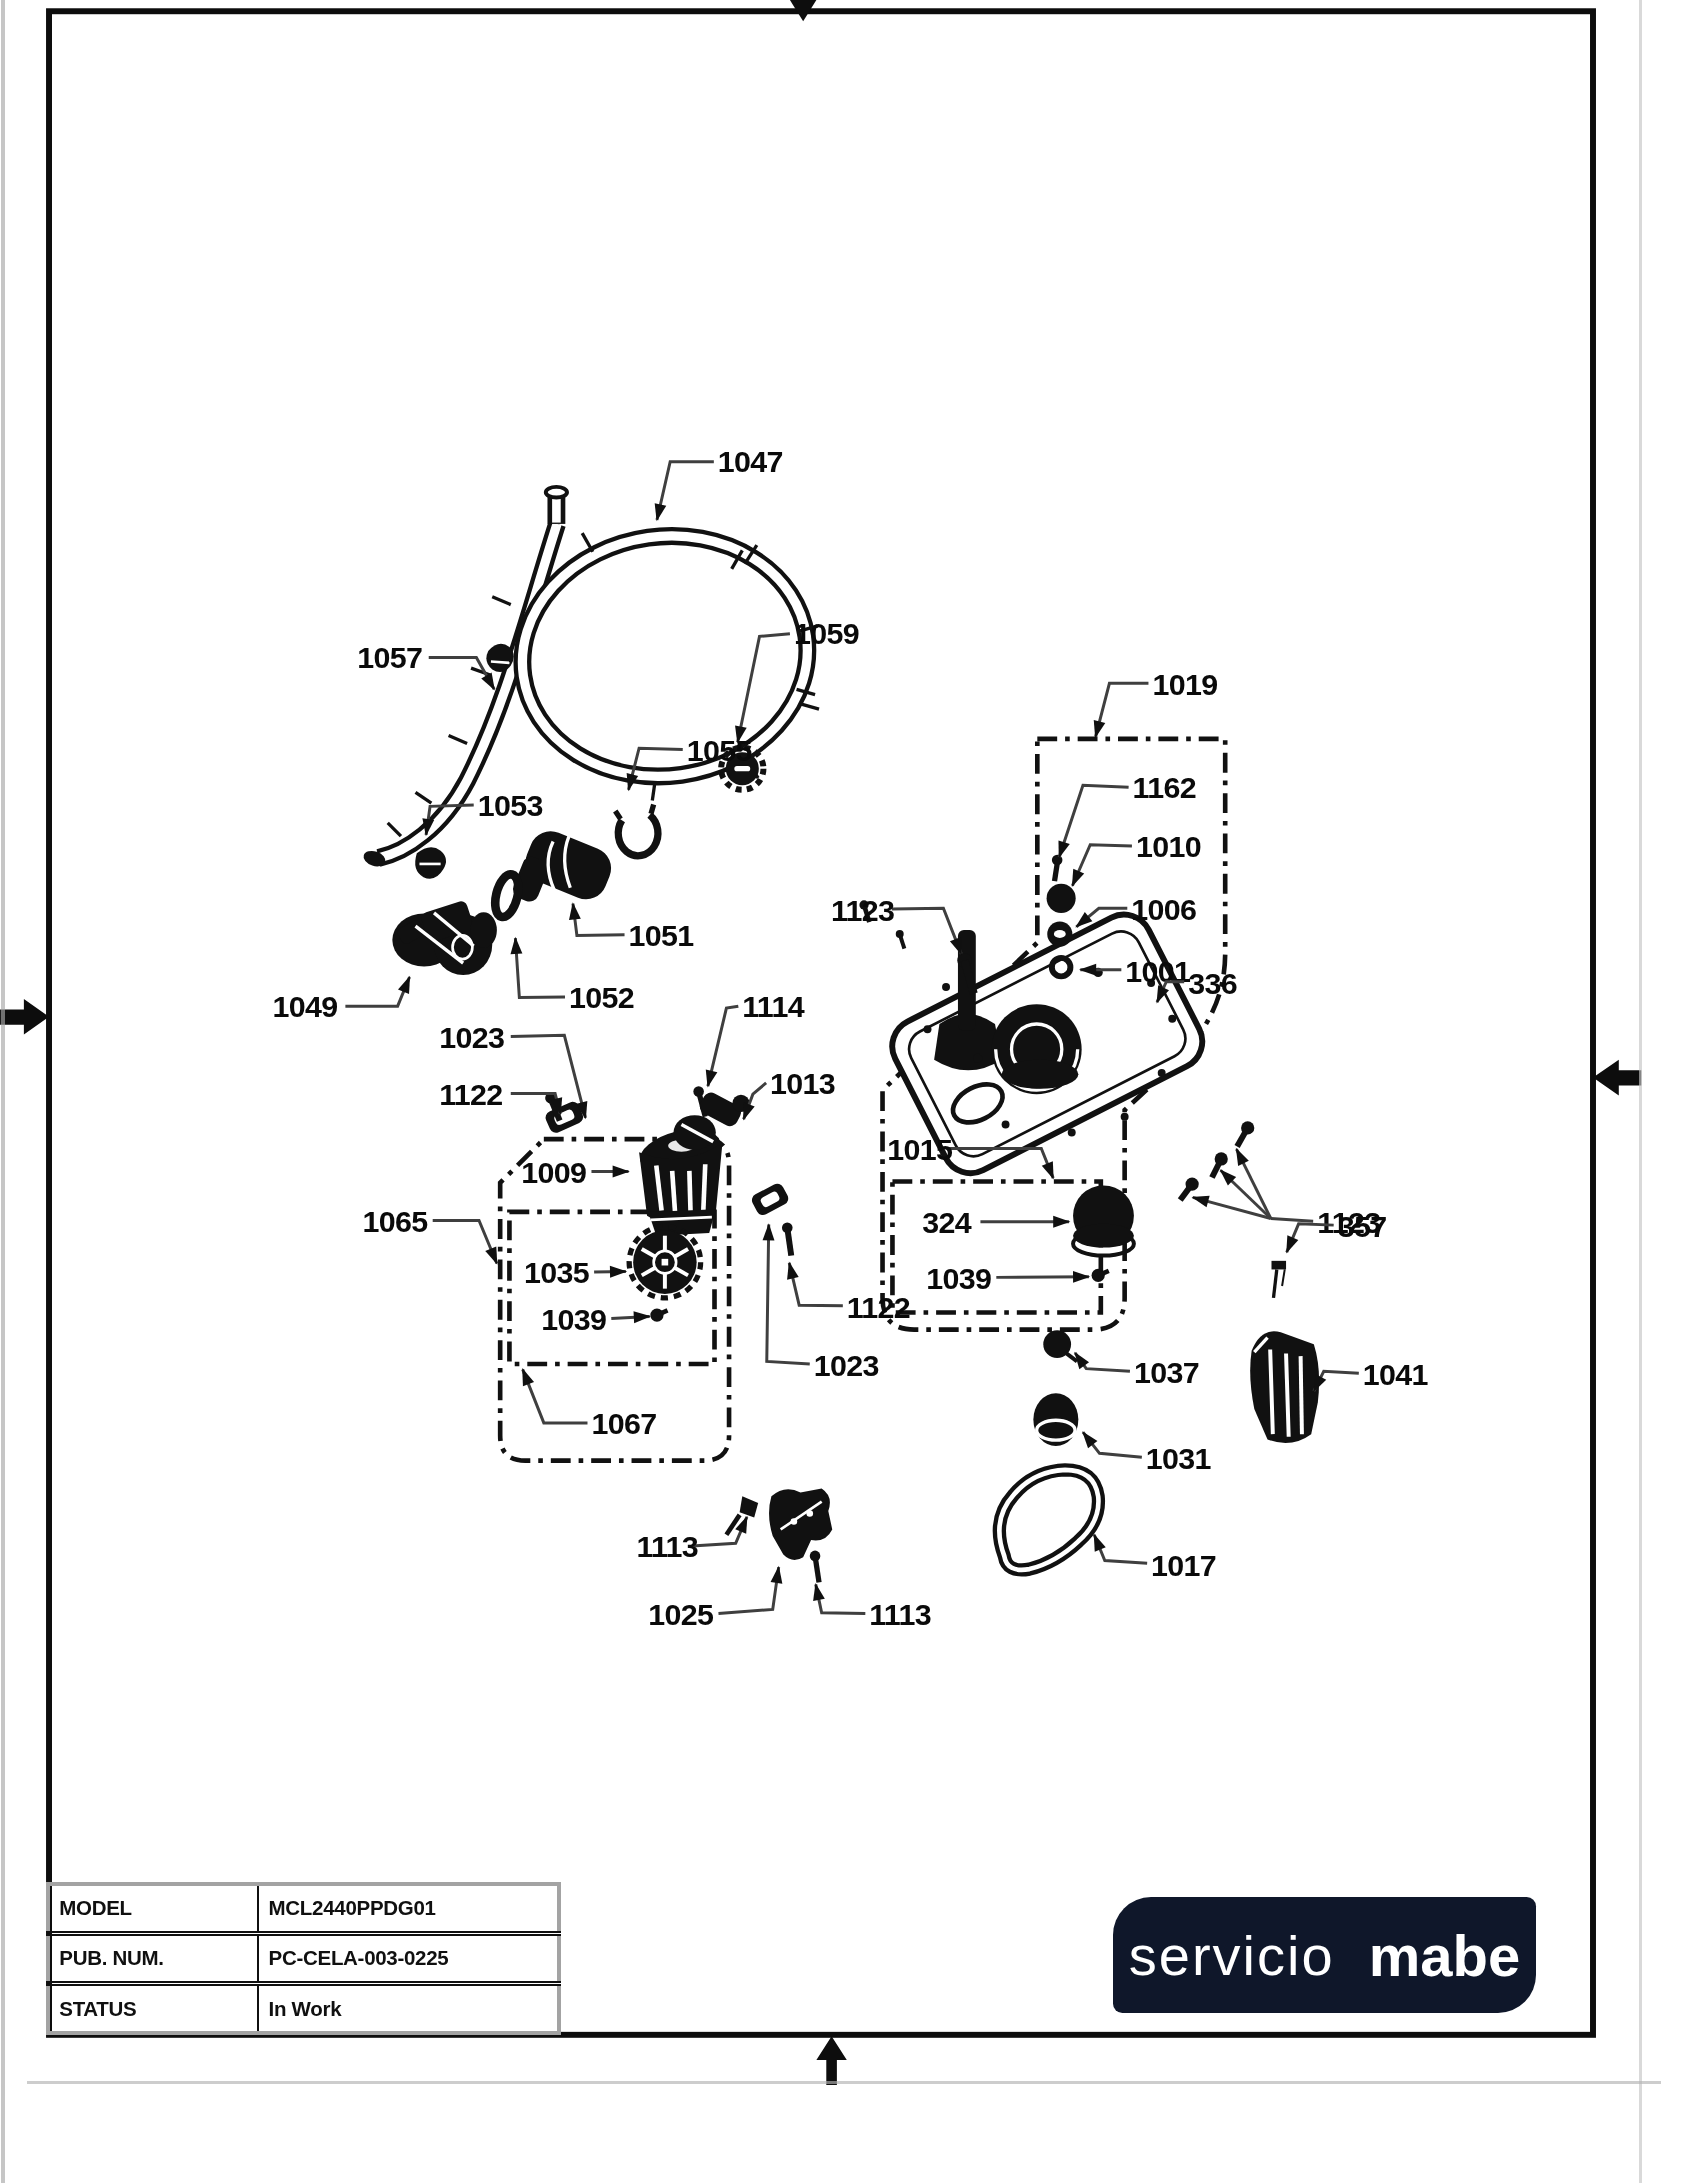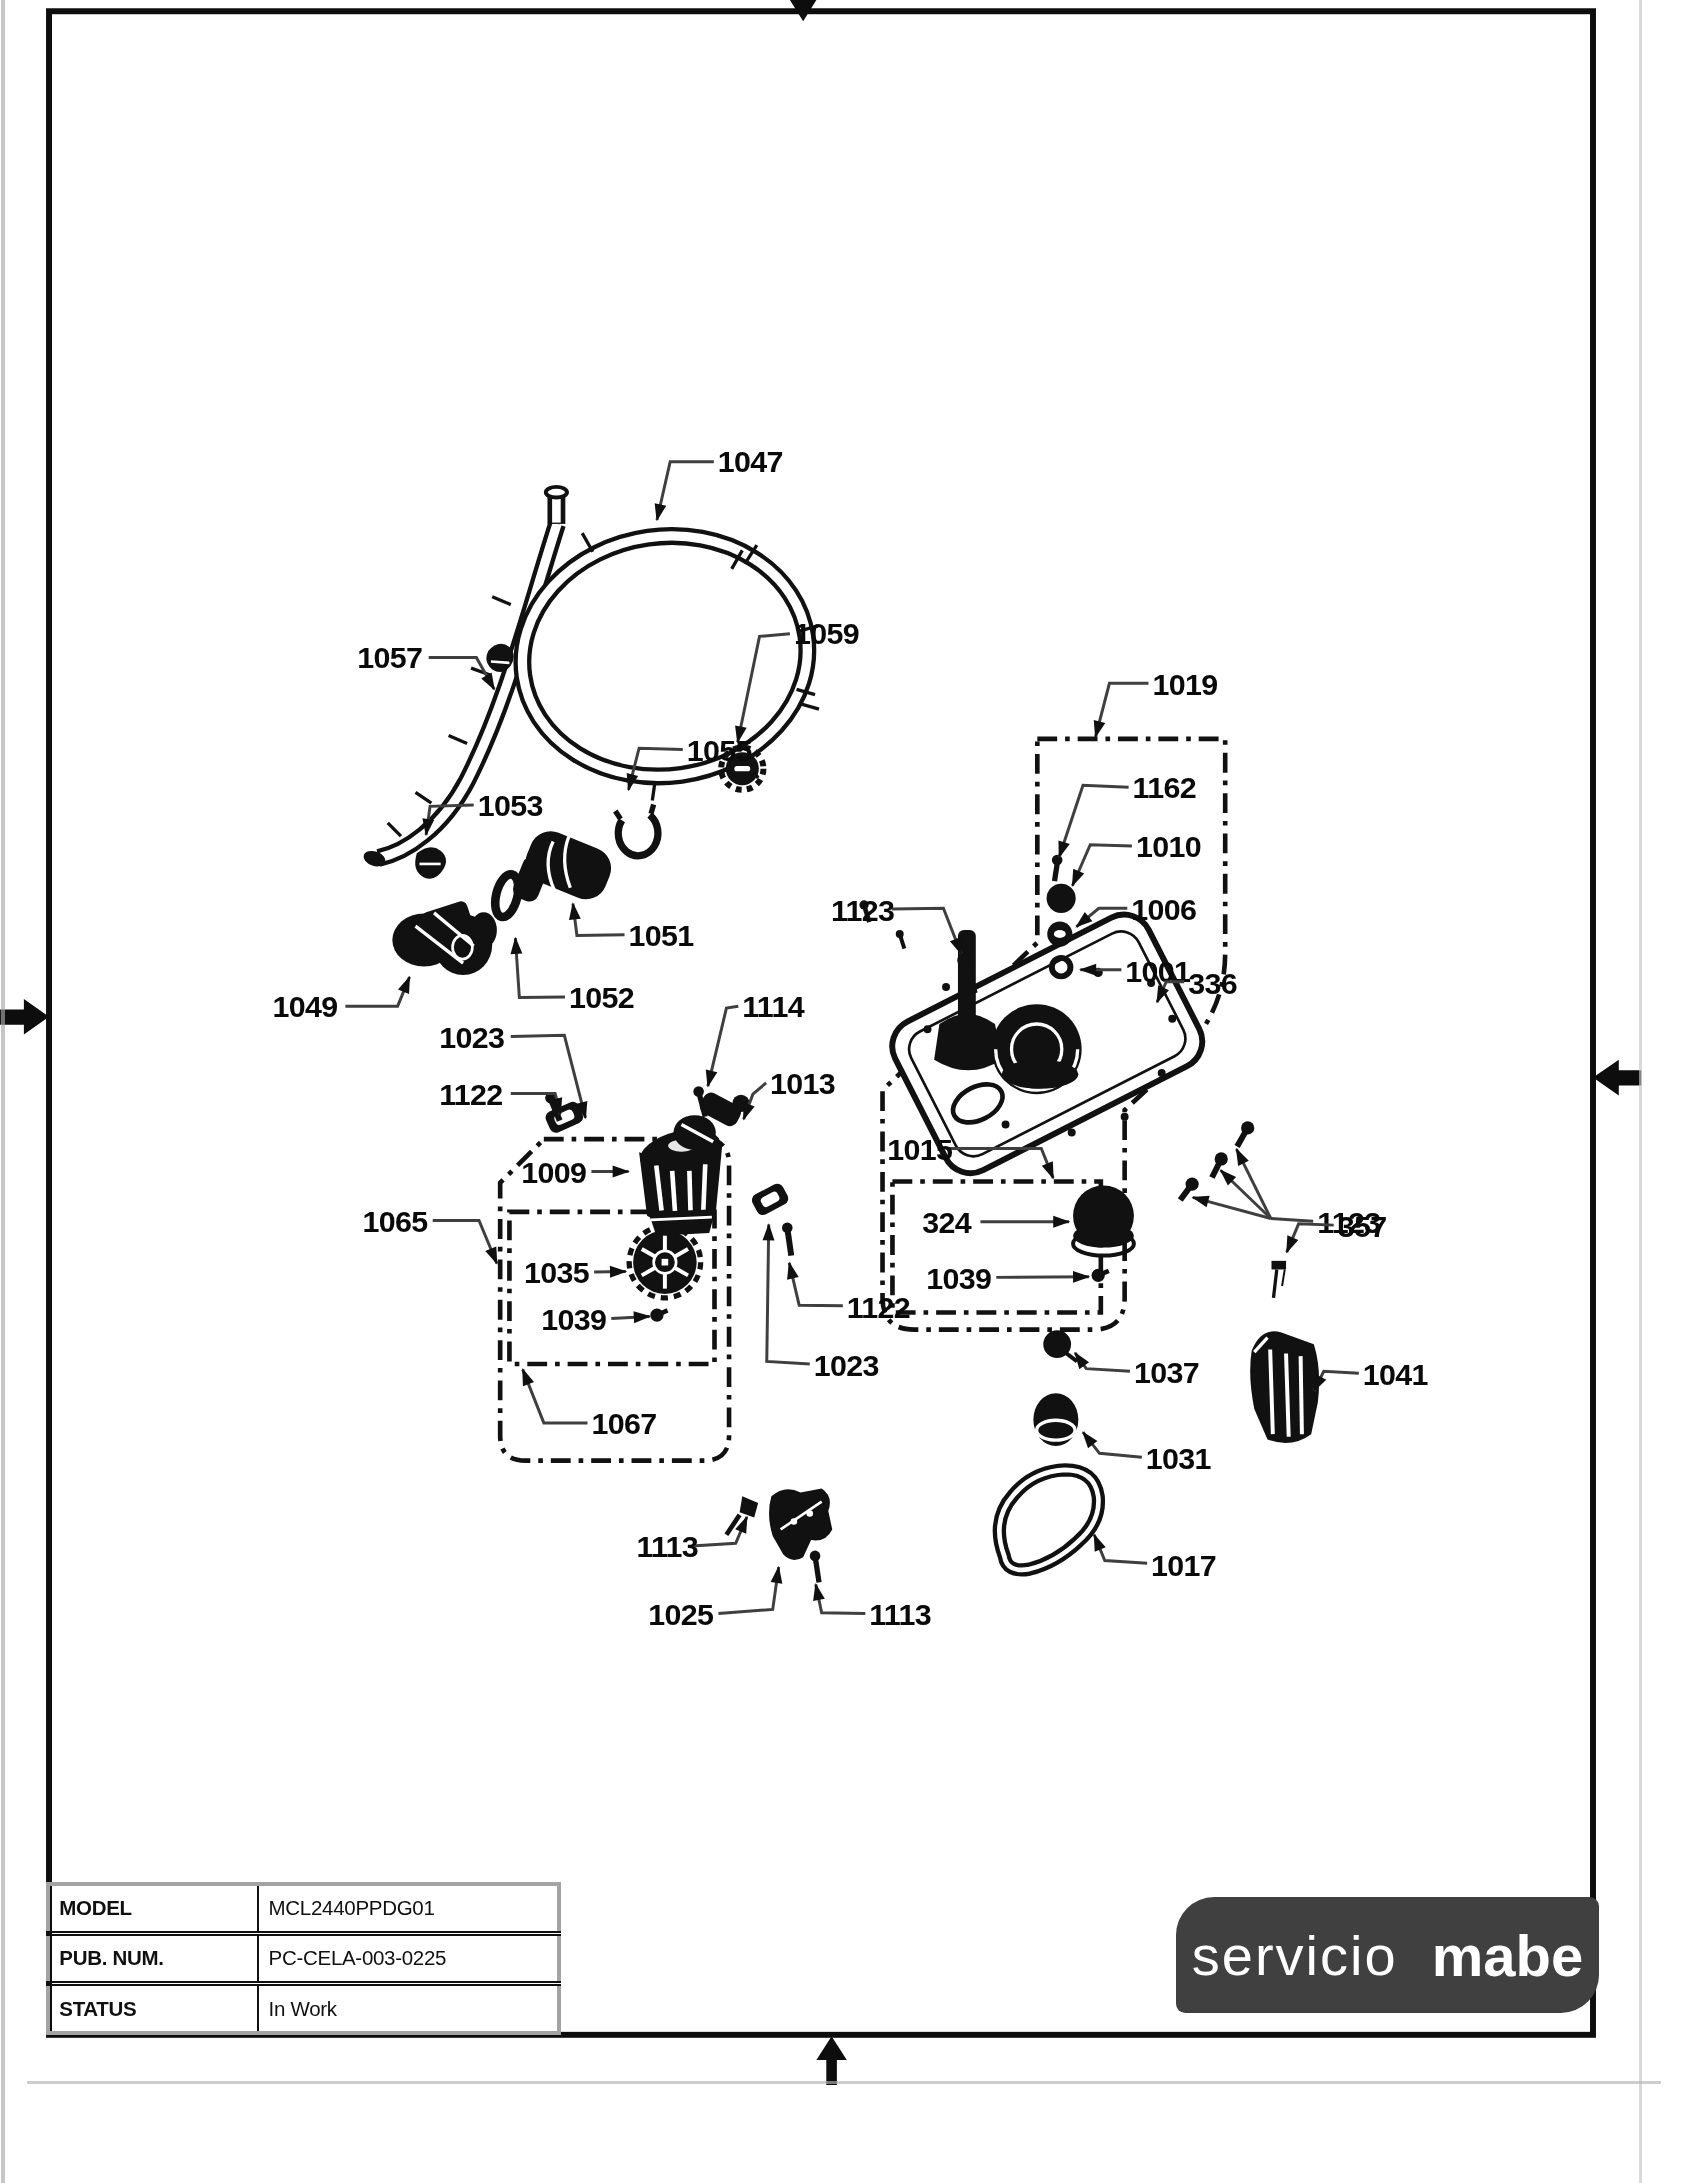--- a/index.html
+++ b/index.html
@@ -9,28 +9,28 @@
   
   .scan-edge{position:absolute;background:#a8a8a8;opacity:.65;}
   #scan-left{left:1.3px;top:0;width:3.3px;height:2183px;}
   #scan-right{left:1639px;top:0;width:2.6px;height:2183px;background:#c4c4c4;}
   #scan-bottom{left:26.5px;top:2081px;width:1634px;height:2.6px;background:#b2b2b2;}
 
   
   #title-block{position:absolute;left:46px;top:1882px;width:515px;height:153px;}
   #title-block table{border-collapse:collapse;width:100%;height:100%;
                      border:4px solid #a3a3a3;table-layout:fixed;}
-  #title-block td{padding:0 0 0 9.3px;font-size:20.5px;font-weight:400;color:#101010;
+  #title-block td{padding:0 0 0 9.3px;font-size:20.5px;font-weight:700;color:#101010;
                   letter-spacing:-0.3px;white-space:nowrap;vertical-align:middle;}
   #title-block td.lbl{width:198px;border-right:2.6px solid #101010;font-weight:700;}
   #title-block tr + tr td{border-top:5.3px double #101010;margin-top:13px;}
 
   
-  #logo{position:absolute;left:1176px;top:1897px;width:423px;height:116px;
-        background:#404040;border-radius:38px 9.3px 38px 9.3px;
+  #logo{position:absolute;left:1113px;top:1897px;width:423px;height:116px;
+        background:#0f172a;border-radius:38px 9.3px 38px 9.3px;
         display:flex;align-items:center;justify-content:center;}
   #logo .light{color:#fff;font-size:56px;font-weight:400;letter-spacing:2px;}
   #logo .bold{color:#fff;font-size:58px;font-weight:700;letter-spacing:0px;margin-left:34px;}
 
   .callout-text{font-family:"Liberation Sans",sans-serif;font-weight:700;
                 font-size:46px;fill:#0a0a0a;letter-spacing:-1px;}
 </style>
 </head>
 <body>
 

